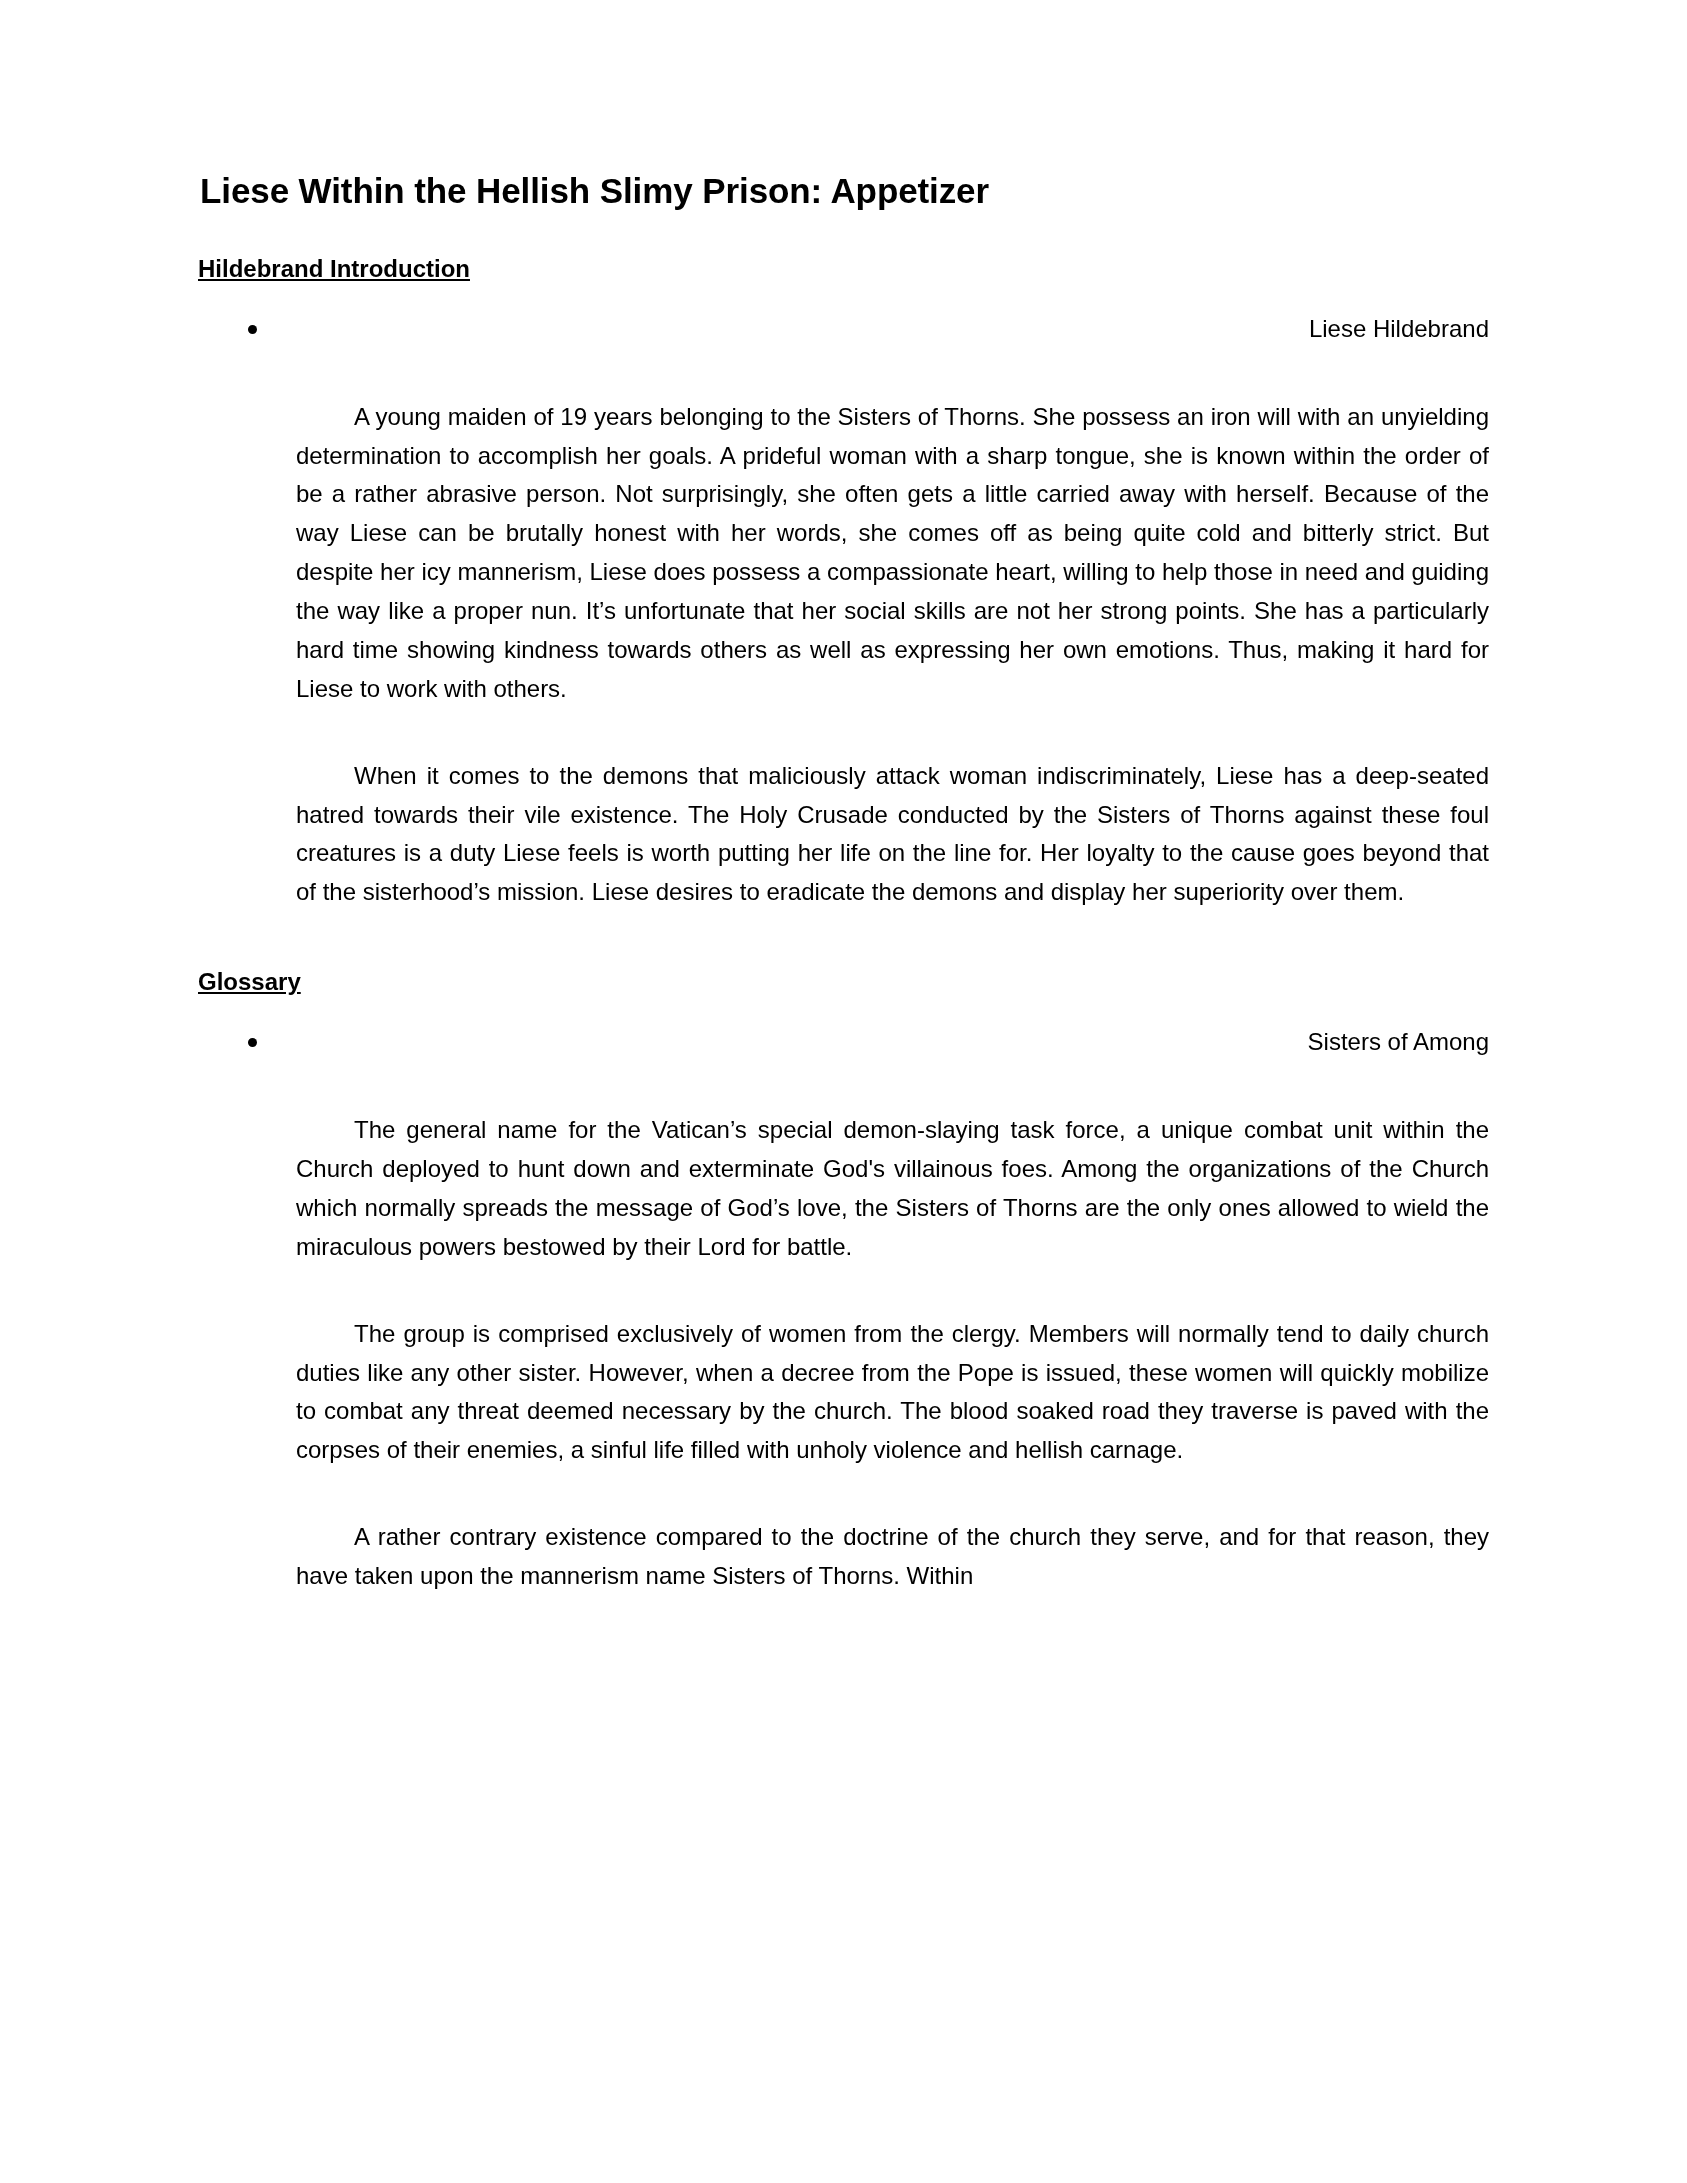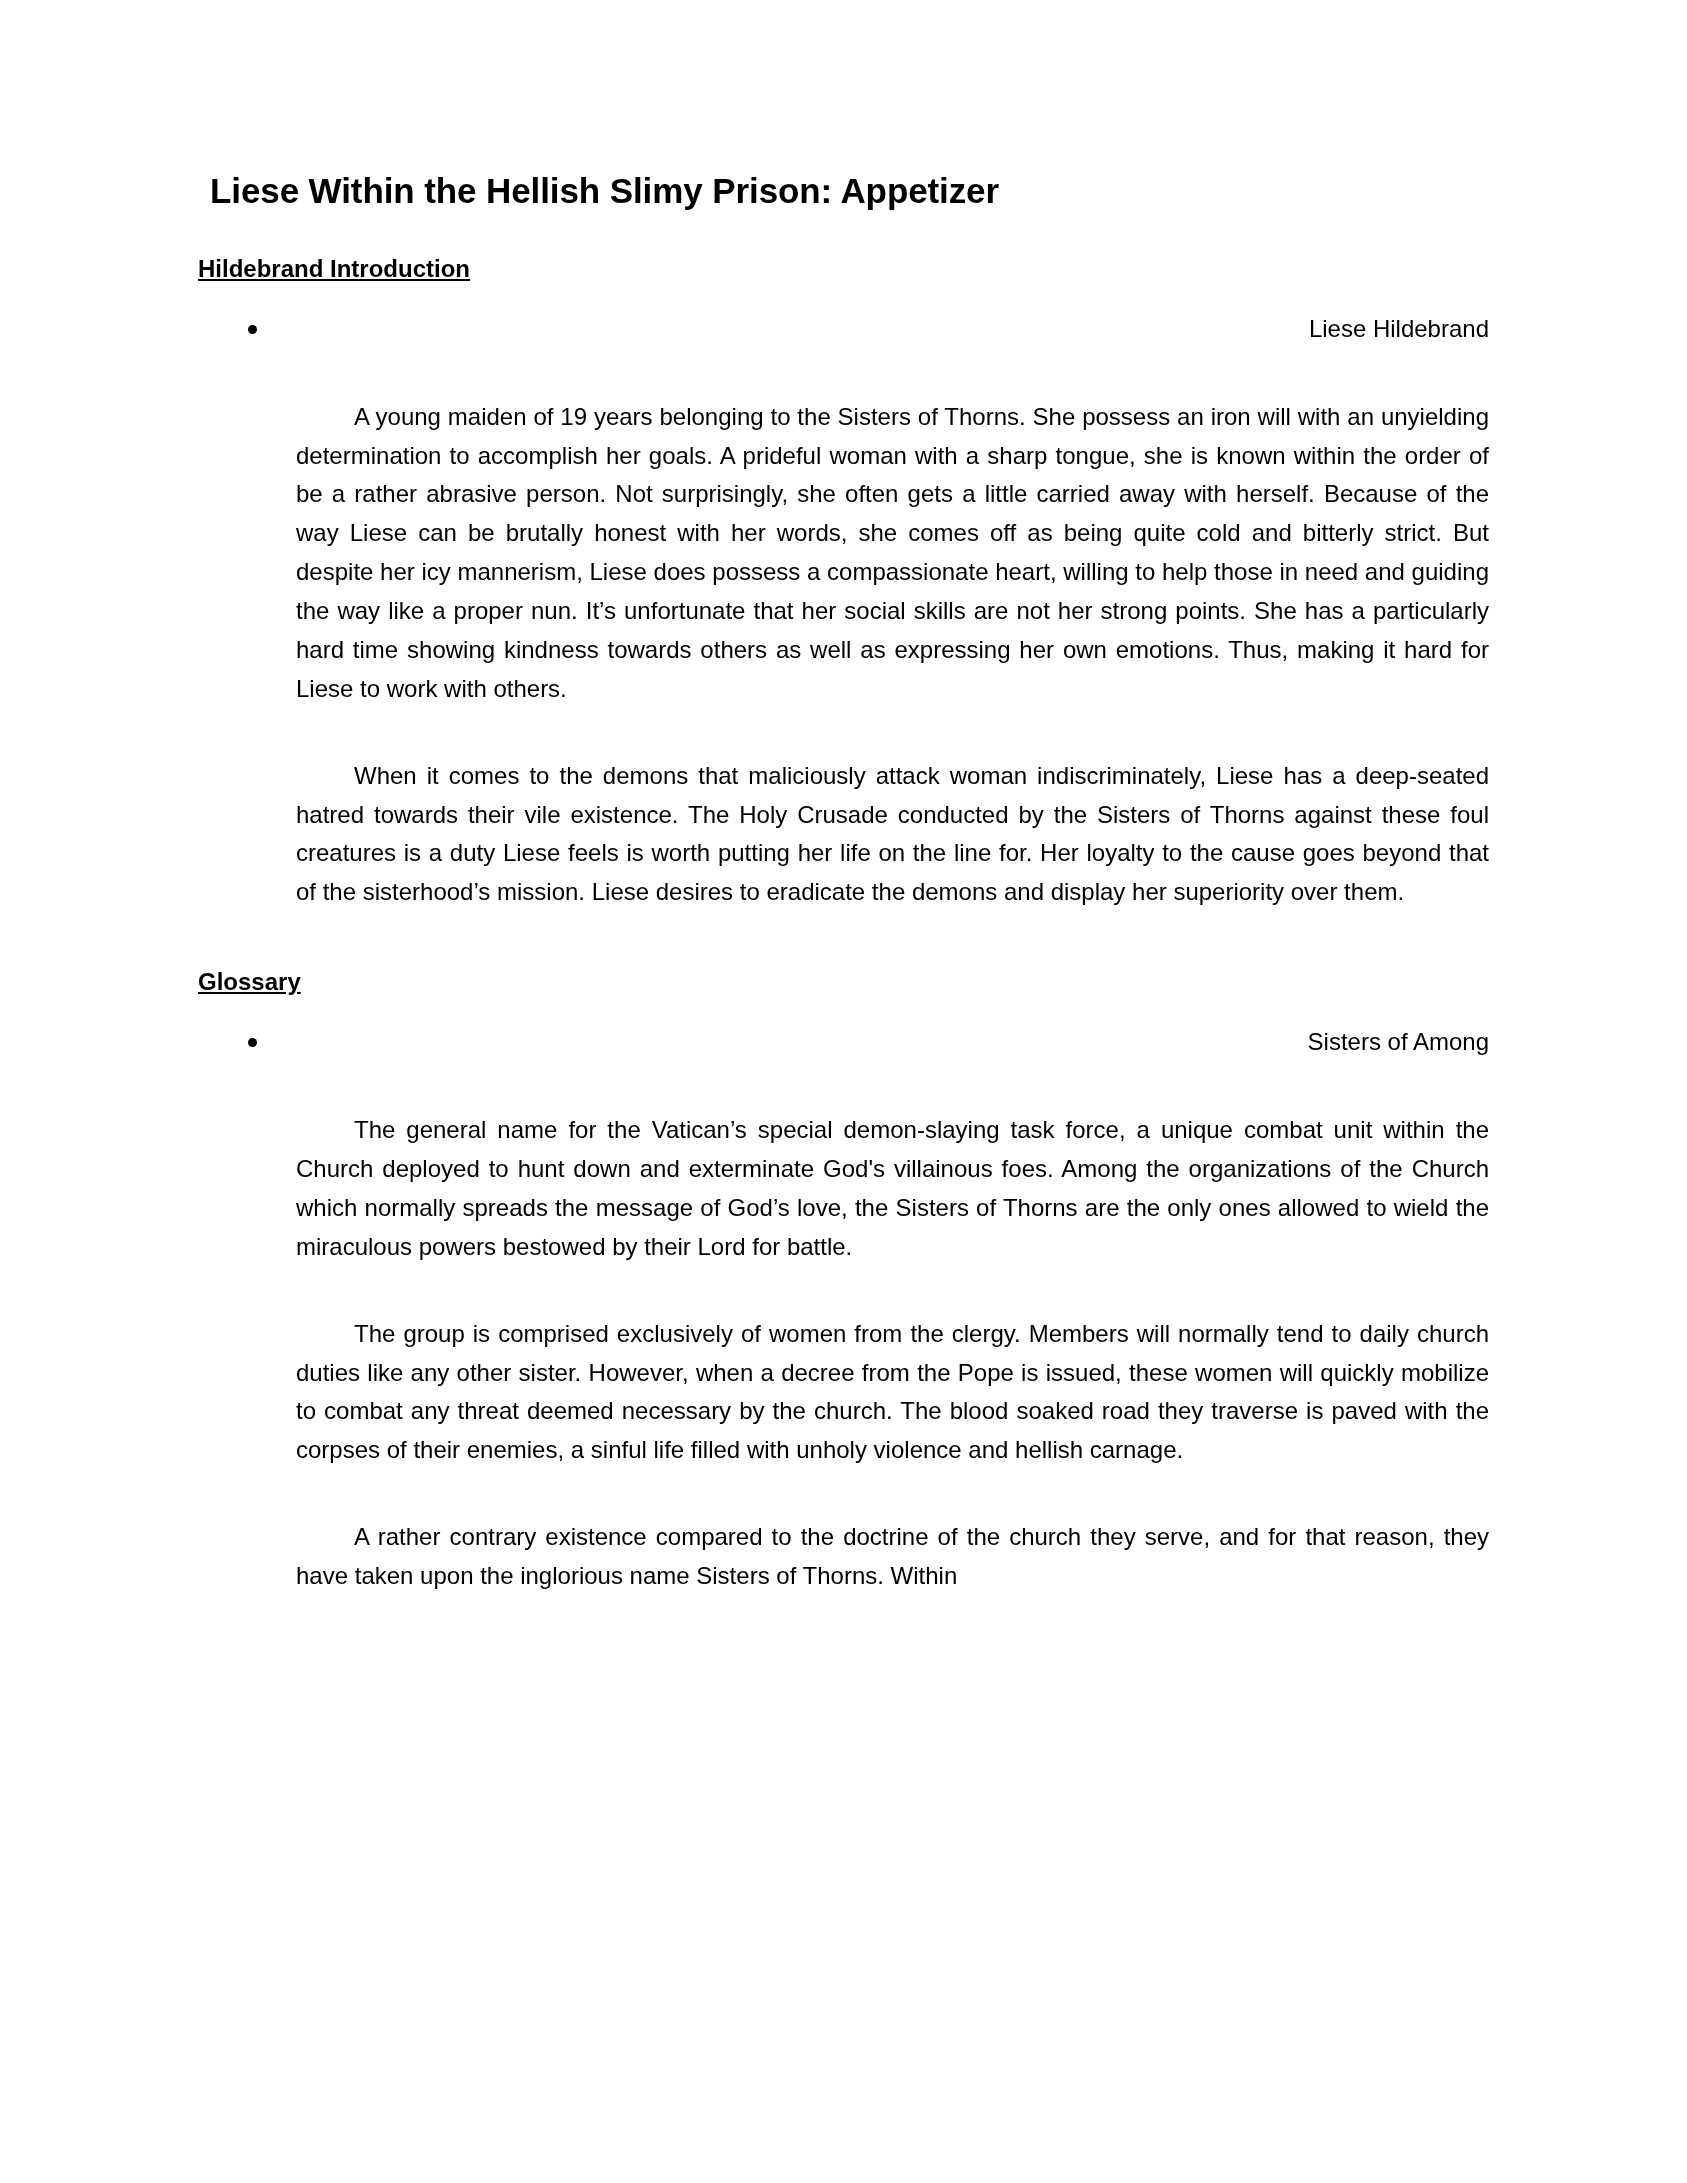--- a/index.html
+++ b/index.html
@@ -17,21 +17,21 @@
     background: #ffffff;
     position: relative;
     box-sizing: border-box;
     padding: 169px 198px 0 198px;
     overflow: hidden;
   }
   .doc-title {
     font-size: 35px;
     font-weight: bold;
     line-height: 1.25;
-    margin: 0 0 40px 12px;
+    margin: 0 0 40px 2px;
     letter-spacing: -0.1px;
   }
   .section-heading {
     font-size: 24px;
     font-weight: bold;
     text-decoration: underline;
     margin: 0 0 28px 0;
     line-height: 1.3;
   }
   .bullet-item {
@@ -101,16 +101,16 @@
   <div class="spacer-sm"></div>
 
   <p class="body-para">The general name for the Vatican’s special demon-slaying task force, a unique combat unit within the Church deployed to hunt down and exterminate God's villainous foes. Among the organizations of the Church which normally spreads the message of God’s love, the Sisters of Thorns are the only ones allowed to wield the miraculous powers bestowed by their Lord for battle.</p>
 
   <div class="spacer-sm"></div>
 
   <p class="body-para">The group is comprised exclusively of women from the clergy. Members will normally tend to daily church duties like any other sister. However, when a decree from the Pope is issued, these women will quickly mobilize to combat any threat deemed necessary by the church. The blood soaked road they traverse is paved with the corpses of their enemies, a sinful life filled with unholy violence and hellish carnage.</p>
 
   <div class="spacer-sm"></div>
 
-  <p class="body-para">A rather contrary existence compared to the doctrine of the church they serve, and for that reason, they have taken upon the inglorious name Sisters of Thorns. Within</p>
+  <p class="body-para">A rather contrary existence compared to the doctrine of the church they serve, and for that reason, they have taken upon the mannerism name Sisters of Thorns. Within</p>
 
 </div>
 
 
 </body></html>

